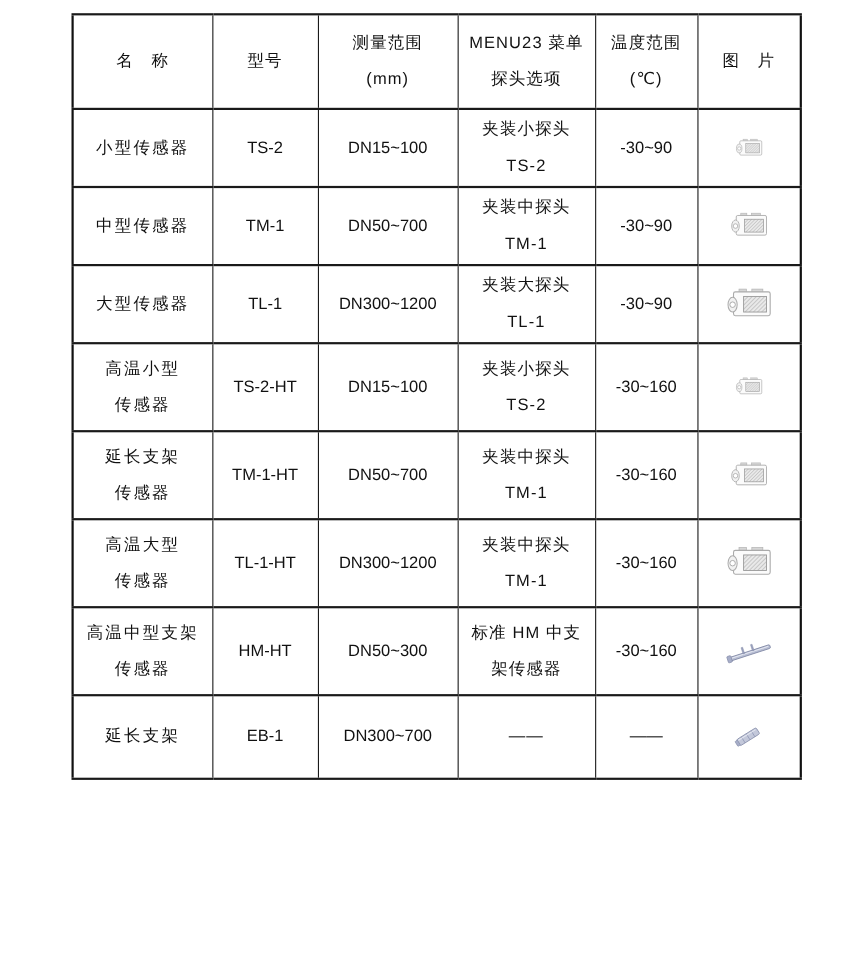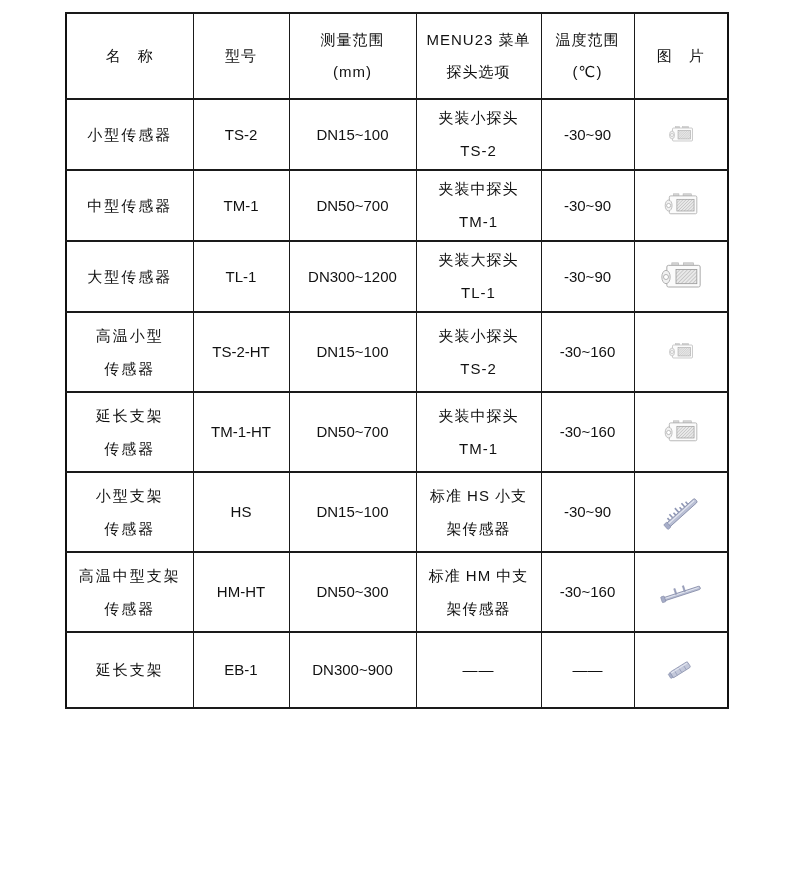--- a/index.html
+++ b/index.html
@@ -280,38 +280,38 @@
           </td>
     <td class="c-temp">
             <div class="line">-30~160</div>
           </td>
     <td class="c-photo"><svg class="img img-sensor-medium" viewBox="0 0 64 48">
               <use href="#sym-sensor-medium"></use>
             </svg></td>
   </tr>
         <tr>
     <td class="c-name">
-            <div class="line">小型支架</div>
+            <div class="line">高温大型</div>
             <div class="line">传感器</div>
           </td>
     <td class="c-model">
-            <div class="line">HS</div>
-          </td>
-    <td class="c-range">
-            <div class="line">DN15~100</div>
-          </td>
-    <td class="c-menu">
-            <div class="line">标准 HS 小支</div>
-            <div class="line">架传感器</div>
-          </td>
-    <td class="c-temp">
-            <div class="line">-30~90</div>
-          </td>
-    <td class="c-photo"><svg class="img img-bracket-teeth" viewBox="0 0 64 48">
-              <use href="#sym-bracket-teeth"></use>
+            <div class="line">TL-1-HT</div>
+          </td>
+    <td class="c-range">
+            <div class="line">DN300~1200</div>
+          </td>
+    <td class="c-menu">
+            <div class="line">夹装中探头</div>
+            <div class="line">TM-1</div>
+          </td>
+    <td class="c-temp">
+            <div class="line">-30~160</div>
+          </td>
+    <td class="c-photo"><svg class="img img-sensor-large" viewBox="0 0 64 48">
+              <use href="#sym-sensor-large"></use>
             </svg></td>
   </tr>
         <tr>
     <td class="c-name">
             <div class="line">高温中型支架</div>
             <div class="line">传感器</div>
           </td>
     <td class="c-model">
             <div class="line">HM-HT</div>
           </td>
@@ -330,21 +330,21 @@
             </svg></td>
   </tr>
         <tr>
     <td class="c-name">
             <div class="line">延长支架</div>
           </td>
     <td class="c-model">
             <div class="line">EB-1</div>
           </td>
     <td class="c-range">
-            <div class="line">DN300~900</div>
+            <div class="line">DN300~700</div>
           </td>
     <td class="c-menu">
             <div class="line">——</div>
           </td>
     <td class="c-temp">
             <div class="line">——</div>
           </td>
     <td class="c-photo"><svg class="img img-bracket-short" viewBox="0 0 64 48">
               <use href="#sym-bracket-short"></use>
             </svg></td>

